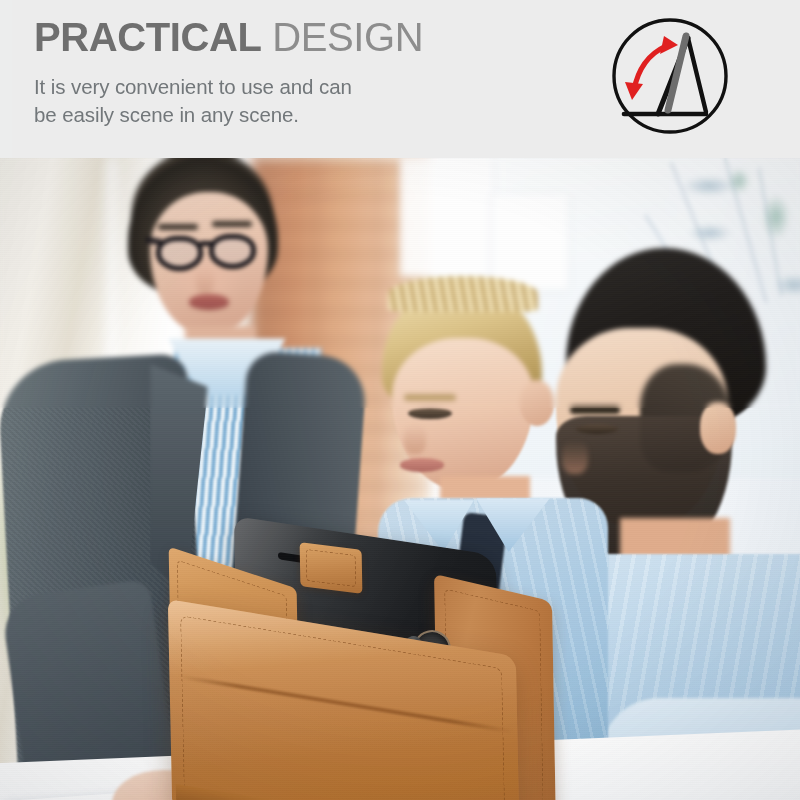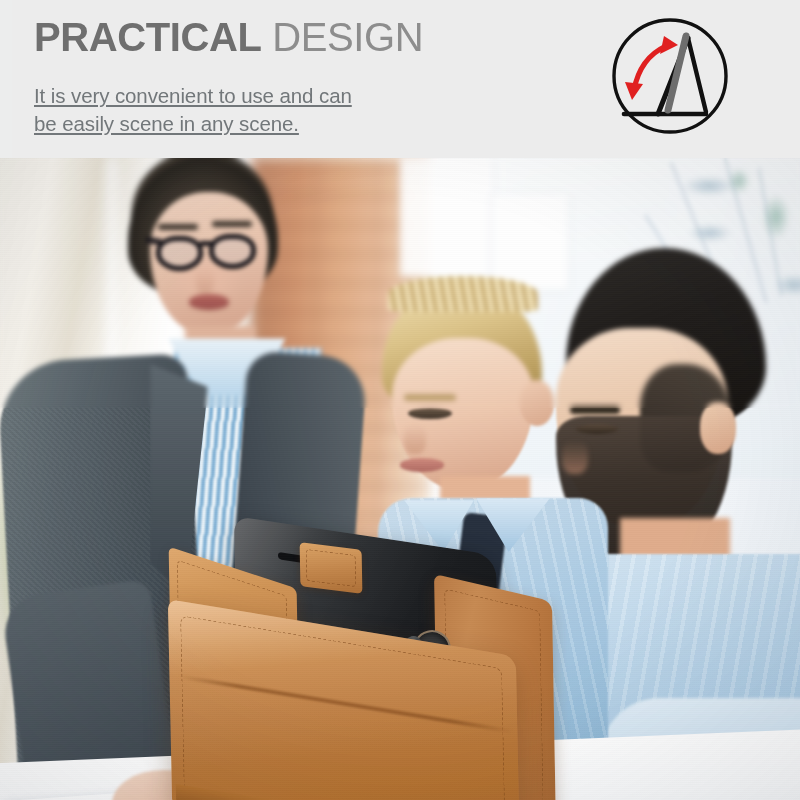--- a/index.html
+++ b/index.html
@@ -17,22 +17,22 @@
     position:absolute; left:12px; top:0; width:800px; height:158px;
     background:#ececec;
   }
   .header-text { position:absolute; left:22px; top:14px; width:560px; }
   .title-line {
     font-size:40px; line-height:46px; letter-spacing:-0.4px; white-space:nowrap;
   }
   .title-strong { font-weight:700; color:#6f6f6f; }
   .title-light  { font-weight:400; color:#8d8d8d; }
   .subtitle {
-    margin-top:22px; font-size:20.5px; line-height:28px; font-weight:400;
-    color:#72777a; letter-spacing:-0.1px;text-decoration:underline;
+    margin-top:13px; font-size:20.5px; line-height:28px; font-weight:400;
+    color:#72777a; letter-spacing:-0.1px;
   }
   .subtitle span { display:block; }
 
   
   .feature-icon { position:absolute; left:598px; top:16px; width:120px; height:120px; }
   .feature-icon svg { display:block; width:120px; height:120px; }
 
   
   .photo {
     position:absolute; left:0; top:158px; width:800px; height:642px;

